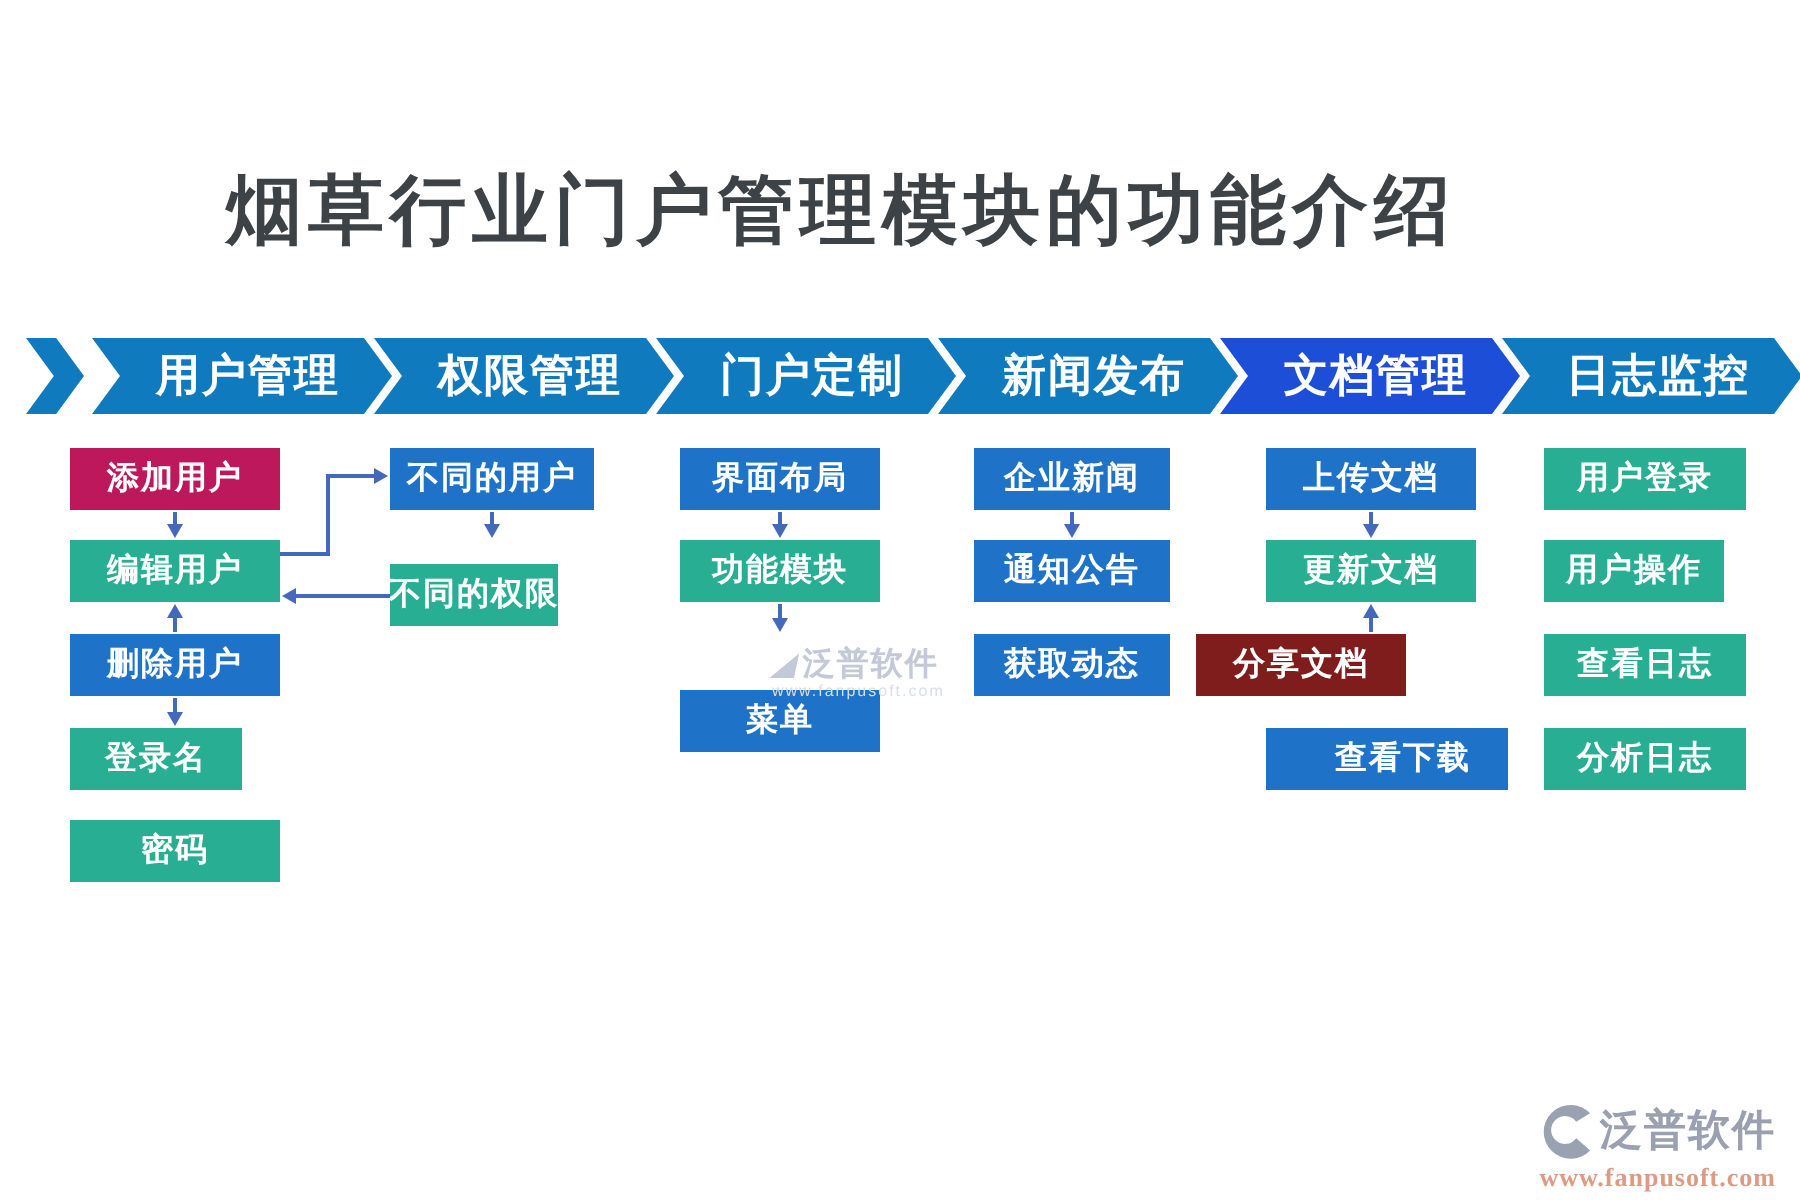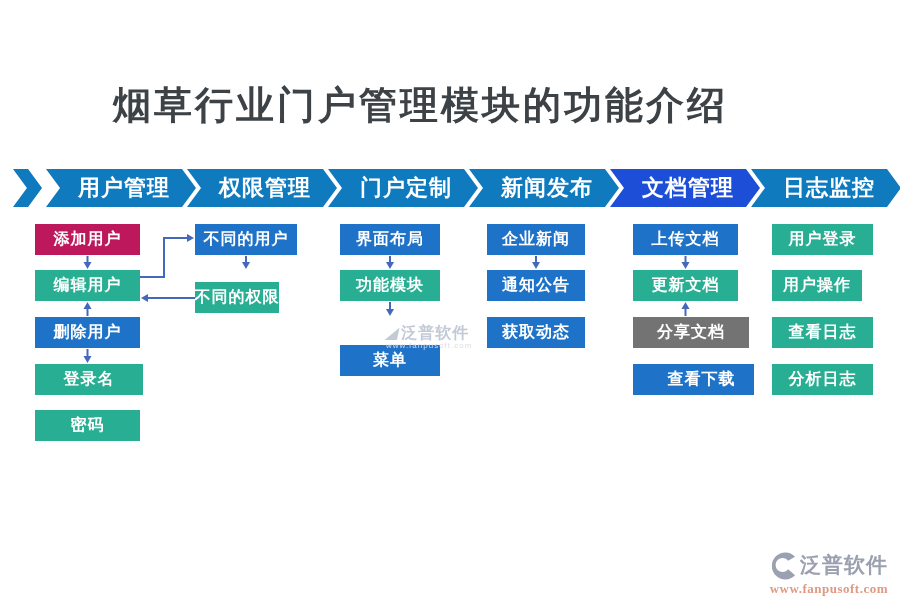--- a/index.html
+++ b/index.html
@@ -79,21 +79,21 @@
   <div id="boxes">
       <div class="node" style="left: 35px; top: 224px; width: 105px; height: 31px; background: #be185d;">
         <span>添加用户</span>
       </div>
       <div class="node" style="left: 35px; top: 270px; width: 105px; height: 31px; background: rgb(40, 174, 146);">
         <span>编辑用户</span>
       </div>
       <div class="node" style="left: 35px; top: 317px; width: 105px; height: 31px; background: rgb(30, 115, 200);">
         <span>删除用户</span>
       </div>
-      <div class="node" style="left: 35px; top: 364px; width: 108px; height: 31px; background: rgb(40, 174, 146);">
+      <div class="node" style="left: 35px; top: 364px; width: 86px; height: 31px; background: rgb(40, 174, 146);">
         <span>登录名</span>
       </div>
       <div class="node" style="left: 35px; top: 410px; width: 105px; height: 31px; background: rgb(40, 174, 146);">
         <span>密码</span>
       </div>
       <div class="node" style="left: 195px; top: 224px; width: 102px; height: 31px; background: rgb(30, 115, 200);">
         <span>不同的用户</span>
       </div>
       <div class="node" style="left: 195px; top: 270px; width: 84px; height: 31px; background: rgb(40, 174, 146); margin-top: 12px;">
         <span>不同的权限</span>
@@ -115,21 +115,21 @@
       </div>
       <div class="node" style="left: 487px; top: 317px; width: 98px; height: 31px; background: rgb(30, 115, 200);">
         <span>获取动态</span>
       </div>
       <div class="node" style="left: 633px; top: 224px; width: 105px; height: 31px; background: rgb(30, 115, 200);">
         <span>上传文档</span>
       </div>
       <div class="node" style="left: 633px; top: 270px; width: 105px; height: 31px; background: rgb(40, 174, 146);">
         <span>更新文档</span>
       </div>
-      <div class="node" style="left: 633px; top: 317px; width: 116px; height: 31px; background: #737373;">
+      <div class="node" style="left: 598px; top: 317px; width: 105px; height: 31px; background: #7f1d1d;">
         <span>分享文档</span>
       </div>
       <div class="node" style="left: 633px; top: 364px; width: 105px; height: 31px; background: rgb(30, 115, 200); padding-left: 16px;">
         <span>查看下载</span>
       </div>
       <div class="node" style="left: 772px; top: 224px; width: 101px; height: 31px; background: rgb(40, 174, 146);">
         <span>用户登录</span>
       </div>
       <div class="node" style="left: 772px; top: 270px; width: 90px; height: 31px; background: rgb(40, 174, 146);">
         <span>用户操作</span>

